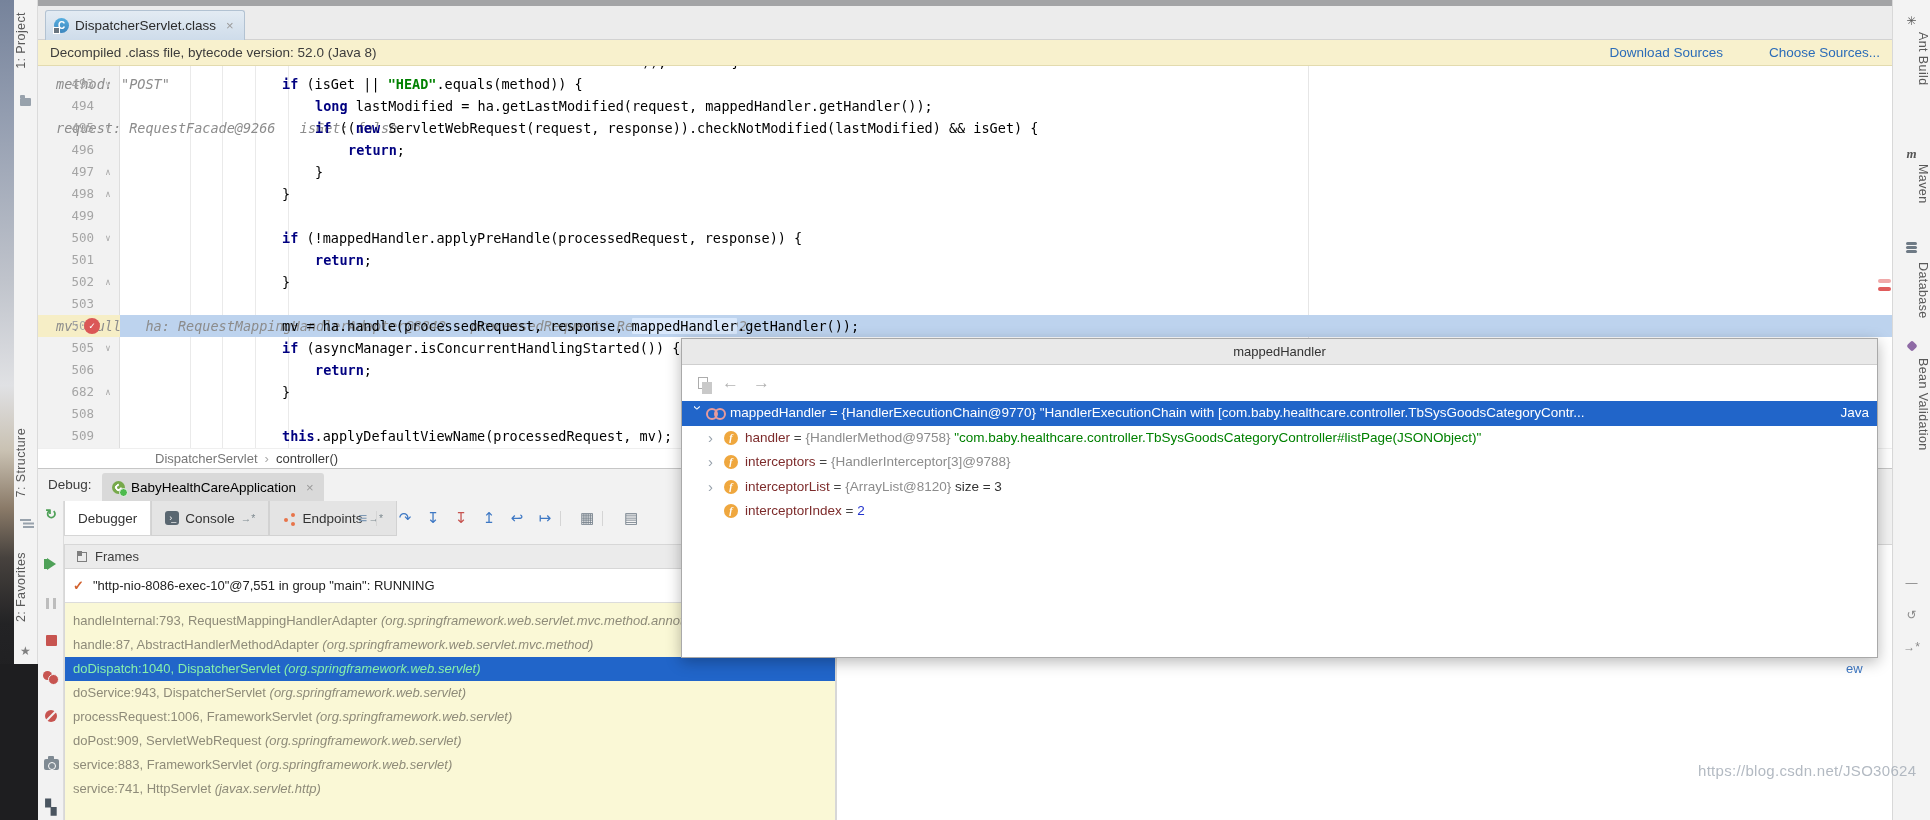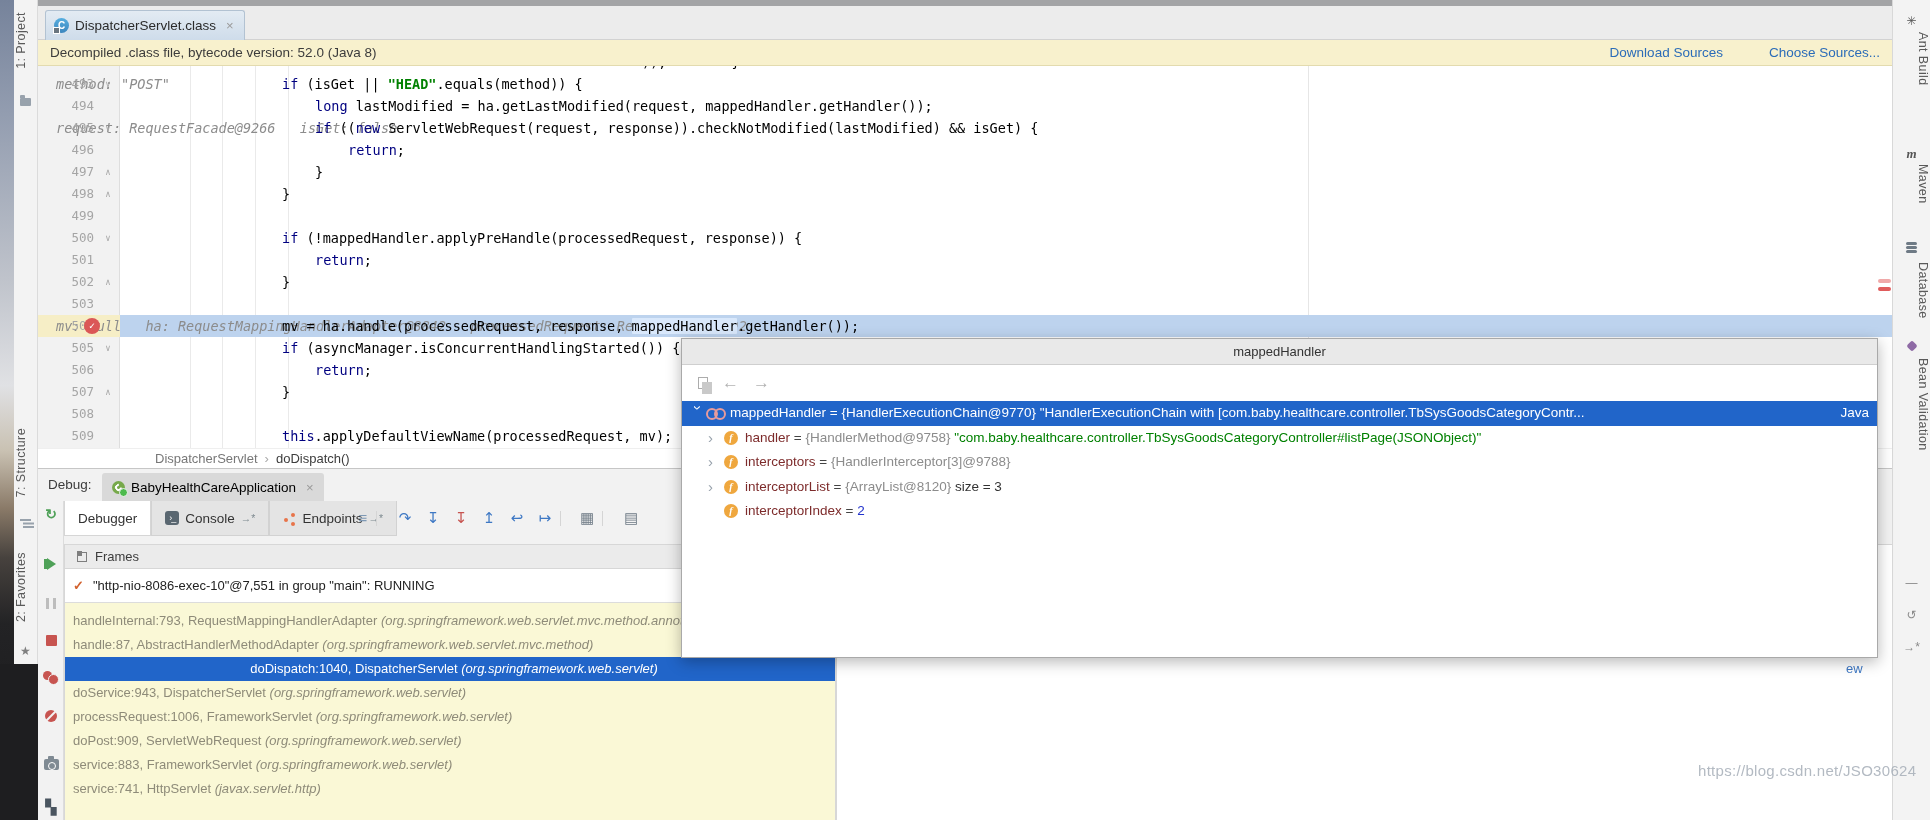--- a/index.html
+++ b/index.html
@@ -42,21 +42,21 @@
 
   
   #editor { position:absolute; left:0; top:66px; width:100%; height:382px; background:#fff; overflow:hidden; font-family:"DejaVu Sans Mono",monospace; font-size:13.5px; }
   #gutter { position:absolute; left:0; top:0; width:82px; height:100%; background:#F2F2F2; border-right:1px solid #DEDEDE; }
   .iguide { position:absolute; top:0; width:1px; height:100%; background:#EAEAEA; }
   #margin-guide { position:absolute; left:1270px; top:0; width:1px; height:100%; background:#E6E6E6; }
   .code-row { position:absolute; left:0; width:100%; height:22px; line-height:22px; white-space:pre; z-index:1; cursor:text; }
   .lnum { position:absolute; left:0; width:56px; text-align:right; color:#A5A5A5; font-size:12.5px; }
   .fold { position:absolute; left:62px; width:16px; text-align:center; color:#A8A8A8; font-size:9px; cursor:pointer; }
   .code { position:absolute; left:244px; white-space:pre; color:#000; }
-  .tk-k { color:var(--kw); font-weight:normal; }
+  .tk-k { color:var(--kw); font-weight:bold; }
   .tk-s { color:var(--str); font-weight:bold; }
   .tk-hl { background:#D9E8FB; border-radius:1px; }
   .hint { color:var(--hint); font-style:italic; margin-left:18px; white-space:pre; }
   .exec-line { position:absolute; left:82px; right:0; height:22px; background:var(--exec); z-index:0; }
   .exec-gutter { position:absolute; left:0; width:82px; height:22px; background:#F6EEC6; z-index:0; }
   .bp { position:absolute; left:46px; width:16px; height:16px; border-radius:50%; background:var(--bp); z-index:2; color:#fff; font-size:10px; line-height:16px; text-align:center; cursor:pointer; }
   .err-mark { position:absolute; width:13px; height:4px; border-radius:2px; z-index:5; }
 
   #breadcrumbs { position:absolute; left:0; top:448px; width:100%; height:20px; background:#fff; border-top:1px solid #EFEFEF; font-size:13px; color:#777; line-height:19px; padding-left:117px; }
   #breadcrumbs .bc-sep { color:#AAA; margin:0 7px; }
@@ -100,21 +100,21 @@
   
   #frames-panel { position:absolute; left:26px; top:75px; width:772px; bottom:0; background:#fff; border:1px solid #D7D7D7; border-bottom:none; }
   #frames-header { position:absolute; left:0; top:0; width:100%; height:24px; background:#EBEBEB; border-bottom:1px solid #D7D7D7; display:flex; align-items:center; gap:8px; padding-left:12px; font-size:13px; color:#3C3C3C; }
   .frames-ic { width:10px; height:10px; border:1.5px solid #7E7E7E; position:relative; }
   .frames-ic::before { content:""; position:absolute; left:-1.5px; top:-1.5px; width:5px; height:5px; background:#7E7E7E; }
   #thread-row { position:absolute; left:0; top:24px; width:100%; height:34px; background:#fff; border-bottom:1px solid #DCDCDC; display:flex; align-items:center; padding-left:8px; gap:9px; font-size:13px; color:#222; cursor:pointer; }
   .thread-check { color:#D2622F; font-weight:bold; font-size:13px; }
   #frames-list { position:absolute; left:0; top:58px; width:100%; bottom:0; background:var(--frames_bg); padding-top:6px; overflow:hidden; }
   .frame-row { height:24px; line-height:24px; padding-left:8px; font-size:13px; color:#8E8B79; white-space:nowrap; overflow:hidden; cursor:pointer; }
   .frame-row .fpkg { font-style:italic; }
-  .frame-row.selected { background:var(--sel); color:#ffffff;text-align:center; }
+  .frame-row.selected { background:var(--sel); color:#86efac; }
   #vars-panel { position:absolute; left:798px; top:75px; right:0; bottom:0; background:#fff; border-top:1px solid #D7D7D7; border-left:1px solid #D7D7D7; }
 
   
   #popup { position:absolute; left:681px; top:338px; width:1197px; height:320px; background:#fff; border:1px solid #A9A9A9; box-shadow:0 4px 14px rgba(0,0,0,.28); z-index:40; }
   #popup-title { height:26px; background:#E9E9E9; border-bottom:1px solid #CFCFCF; text-align:center; line-height:26px; font-size:13px; color:#333; }
   #popup-toolbar { height:36px; display:flex; align-items:center; gap:14px; padding-left:16px; }
   .copy-ic { width:10px; height:12px; border:1.5px solid #ACACAC; position:relative; cursor:pointer; }
   .copy-ic::after { content:""; position:absolute; left:3px; top:4px; width:10px; height:12px; background:#C9C9C9; }
   .nav-arrow { color:#B2B2B2; font-size:17px; cursor:pointer; }
   .pop-row { height:24.5px; line-height:24.5px; display:flex; align-items:center; white-space:nowrap; overflow:hidden; font-size:13.5px; padding-left:8px; cursor:pointer; }
@@ -207,29 +207,29 @@
         <div class="code-row" style="top: 161px;"><span class="lnum">500</span><span class="fold">∨</span><span class="code" style="padding-left: 0px;"><span class="tk-k">if</span><span class="tk-p"> (!mappedHandler.applyPreHandle(processedRequest, response)) {</span></span></div>
         <div class="code-row" style="top: 183px;"><span class="lnum">501</span><span class="code" style="padding-left: 33px;"><span class="tk-k">return</span><span class="tk-p">;</span></span></div>
         <div class="code-row" style="top: 205px;"><span class="lnum">502</span><span class="fold">∧</span><span class="code" style="padding-left: 0px;"><span class="tk-p">}</span></span></div>
         <div class="code-row" style="top: 227px;"><span class="lnum">503</span><span class="code" style="padding-left: 0px;"></span></div>
         <div class="exec-line" style="top: 249px;"></div>
         <div class="exec-gutter" style="top: 249px;"></div>
         <div class="bp" style="top: 252px;">✓</div>
         <div class="code-row" style="top: 249px;"><span class="lnum">504</span><span class="code" style="padding-left: 0px;"><span class="tk-p">mv = ha.handle(processedRequest, response, </span><span class="tk-hl">mappedHandler</span><span class="tk-p">.getHandler());</span></span><span class="hint">mv: null   ha: RequestMappingHandlerAdapter@8842   processedRequest: RequestFacade@92</span></div>
         <div class="code-row" style="top: 271px;"><span class="lnum">505</span><span class="fold">∨</span><span class="code" style="padding-left: 0px;"><span class="tk-k">if</span><span class="tk-p"> (asyncManager.isConcurrentHandlingStarted()) {</span></span></div>
         <div class="code-row" style="top: 293px;"><span class="lnum">506</span><span class="code" style="padding-left: 33px;"><span class="tk-k">return</span><span class="tk-p">;</span></span></div>
-        <div class="code-row" style="top: 315px;"><span class="lnum">507</span><span class="fold">∧</span><span class="code" style="padding-left: 0px;"><span class="tk-p">}</span></span></div>
+        <div class="code-row" style="top: 315px;"><span class="lnum">682</span><span class="fold">∧</span><span class="code" style="padding-left: 0px;"><span class="tk-p">}</span></span></div>
         <div class="code-row" style="top: 337px;"><span class="lnum">508</span><span class="code" style="padding-left: 0px;"></span></div>
         <div class="code-row" style="top: 359px;"><span class="lnum">509</span><span class="code" style="padding-left: 0px;"><span class="tk-k">this</span><span class="tk-p">.applyDefaultViewName(processedRequest, mv);</span></span></div>
       </div>
     <div class="err-mark" style="left:1840px; top:213px; background:#F0A9A9;"></div>
     <div class="err-mark" style="left:1840px; top:221px; background:#E05C5C;"></div>
   </div>
 
-  <div id="breadcrumbs"><span class="bc-item">DispatcherServlet</span><span class="bc-sep">›</span><span class="bc-item">doDispatch()</span></div>
+  <div id="breadcrumbs"><span class="bc-item">DispatcherServlet</span><span class="bc-sep">›</span><span class="bc-item">controller()</span></div>
 
   <div id="debug">
     <div id="dbg-header">
       <span id="dbg-label">Debug:</span>
       <div id="run-tab">
         <span class="spring-icon"></span>
         <span>BabyHealthCareApplication</span>
         <span class="tab-close">×</span>
       </div>
     </div>

